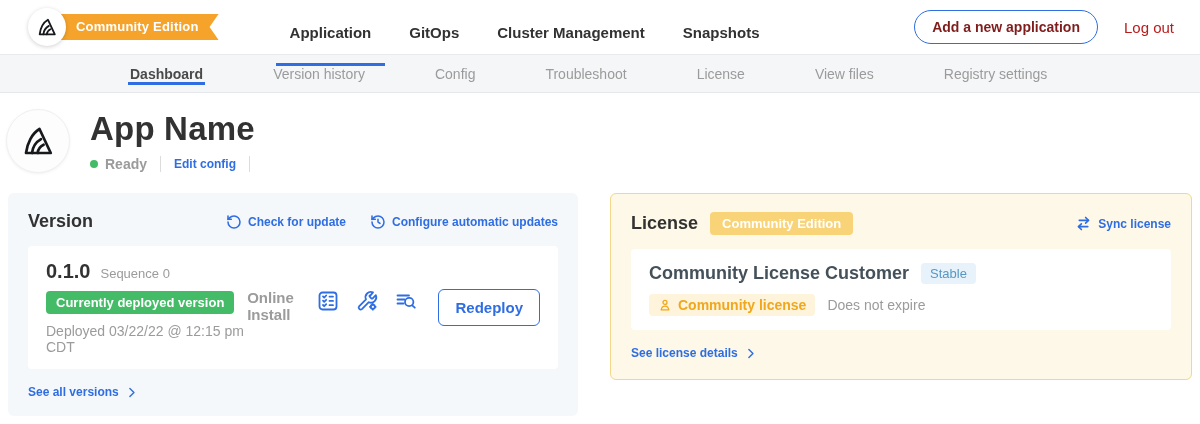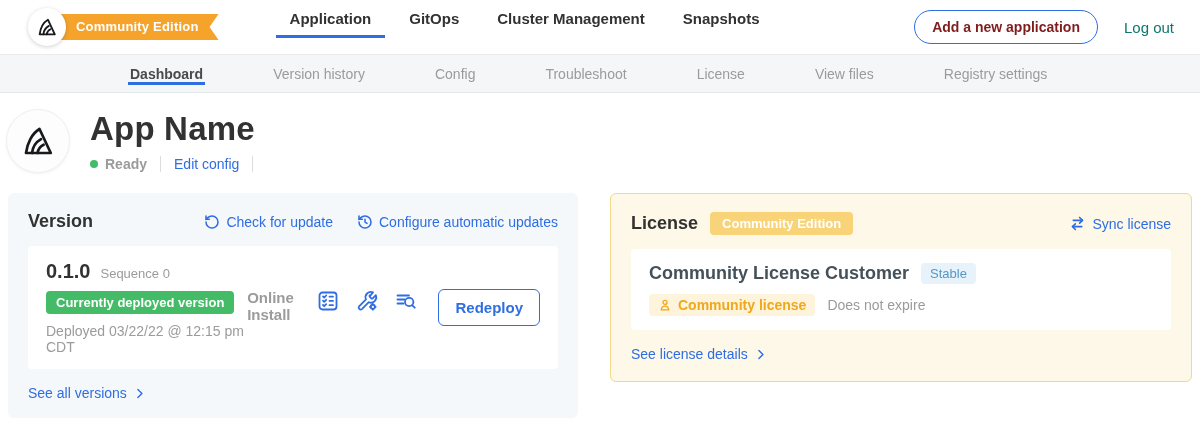--- a/index.html
+++ b/index.html
@@ -12,49 +12,49 @@
     border-bottom:1px solid #e8eaec; padding-right:26px; position:relative; }
   .brand { display:flex; align-items:center; margin-left:28px; }
   .brand-circle { width:38px; height:38px; border-radius:50%; background:#fff;
     box-shadow:0 1px 4px rgba(0,0,0,.18); display:flex; align-items:center;
     justify-content:center; position:relative; z-index:2; }
   .ribbon { margin-left:-20px; background:#f5a32b; color:#fff; font-size:13px;
     font-weight:bold; height:26px; line-height:26px; padding:0 20px 0 30px;
     letter-spacing:.2px; clip-path:polygon(0 0,100% 0,calc(100% - 9px) 50%,100% 100%,0 100%); }
   .tabs { display:flex; margin-left:52px; height:55px; }
   .tab { display:flex; align-items:center; padding:0 14px; margin:0 5px;
-    font-size:15px; font-weight:bold; color:#323232; height:38px; cursor:pointer;
+    font-size:15px; font-weight:bold; color:#323232; height:66px; cursor:pointer;
     border-bottom:3px solid transparent; padding-top:3px; }
   .tab.active { border-bottom-color:#2f6de2; }
   .top-right { margin-left:auto; display:flex; align-items:center; gap:26px; }
   .add-btn { background:#fff; border:1.5px solid #2f6de2; color:#7f1d1d;
     font-weight:bold; font-size:14px; border-radius:17px; padding:8px 17px;
     cursor:pointer; font-family:inherit; }
-  .logout { color:#0f766e; font-size:15px; font-weight:500;text-align:center; }
+  .logout { color:#b91c1c; font-size:15px; font-weight:500;text-align:center; }
 
   
   .subnav { height:38px; background:#f4f6f8; border-bottom:1px solid #e5e8ea;
     display:flex; align-items:center; padding-left:128px; }
   .subtab { display:flex; align-items:center; margin-right:66px; font-size:14px;
     font-weight:500; color:#9b9b9b; border-bottom:3px solid transparent;
     padding:3px 2px 0 2px; cursor:pointer; }
   .subtab.active { color:#4a4a4a; font-weight:bold; border-bottom-color:#2f6de2; }
 
   
   .app-header { display:flex; align-items:center; margin:16px 0 0 6px; }
   .app-circle { width:64px; height:64px; border-radius:50%; background:#fdfdfd;
     border:1px solid #f0f0f0; box-shadow:0 1px 3px rgba(0,0,0,.06);
     display:flex; align-items:center; justify-content:center; flex:none; }
   .app-head-text { margin-left:20px; }
   .app-title { font-size:33px; font-weight:bold; color:#323232; letter-spacing:.2px; }
   .status-row { display:flex; align-items:center; margin-top:8px; font-size:14px; }
   .dot { width:8px; height:8px; border-radius:50%; background:#44bb66; margin-right:7px; }
   .status-text { color:#9b9b9b; font-weight:bold; }
   .vdiv { width:1px; height:16px; background:#dcdcdc; margin:0 13px; }
-  .blue-link { color:#2f6de2; font-weight:normal; font-size:14px; display:inline-flex;
+  .blue-link { color:#2f6de2; font-weight:bold; font-size:12px; display:inline-flex;
     align-items:center; gap:6px; }
 
   
   .cards { display:flex; gap:32px; margin:20px 8px 0 8px; align-items:flex-start; }
   .card-h { display:flex; align-items:center;gap:17px; }
   .card-title { font-size:18px; font-weight:bold; color:#323232; }
 
   .version-card { width:570px; background:#f4f8fa; border-radius:6px; padding:18px 20px 16px; }
   .version-card .card-h { justify-content:space-between; }
   .vlinks { display:flex; gap:24px; }

